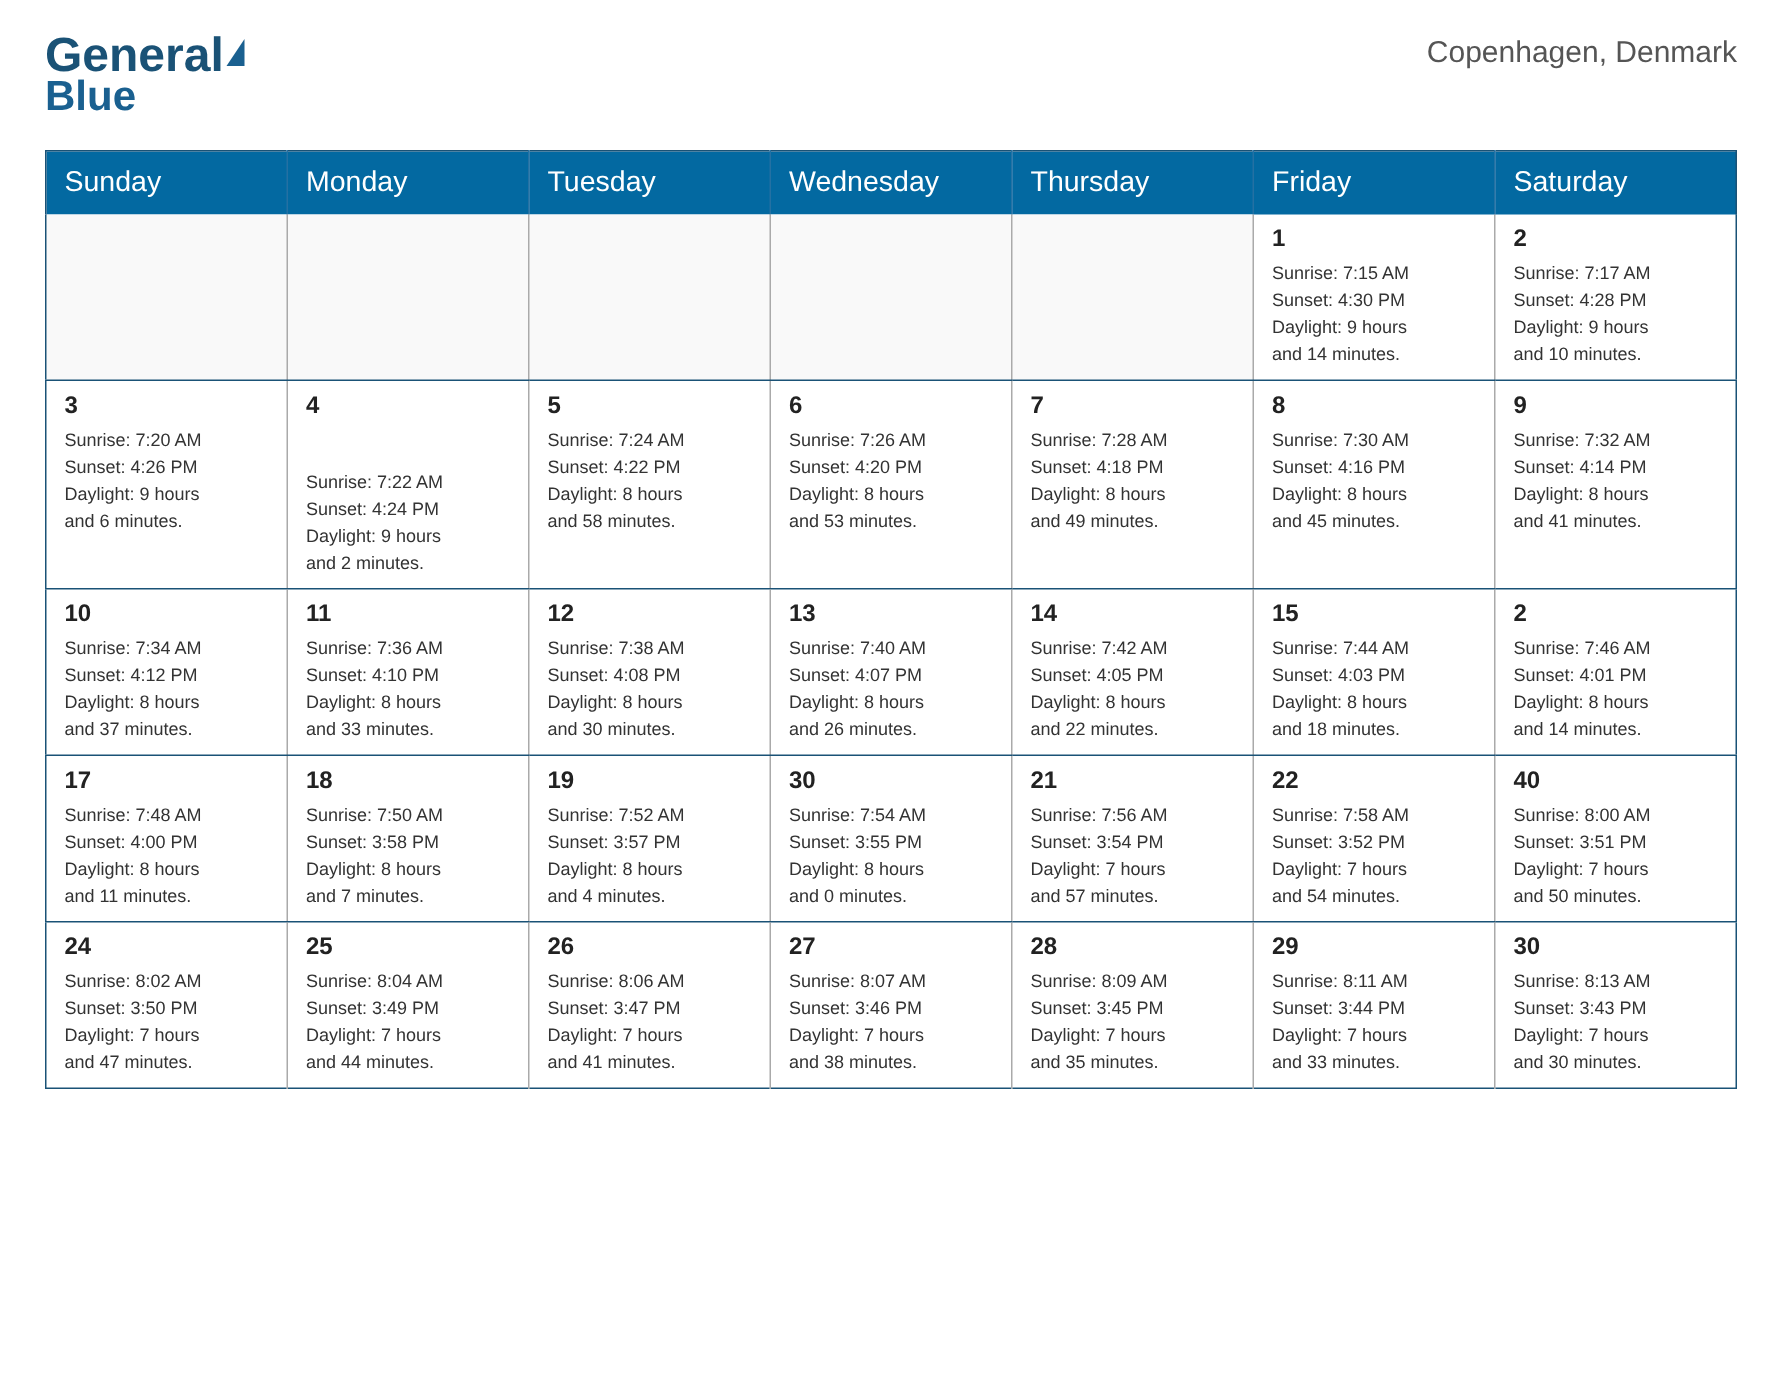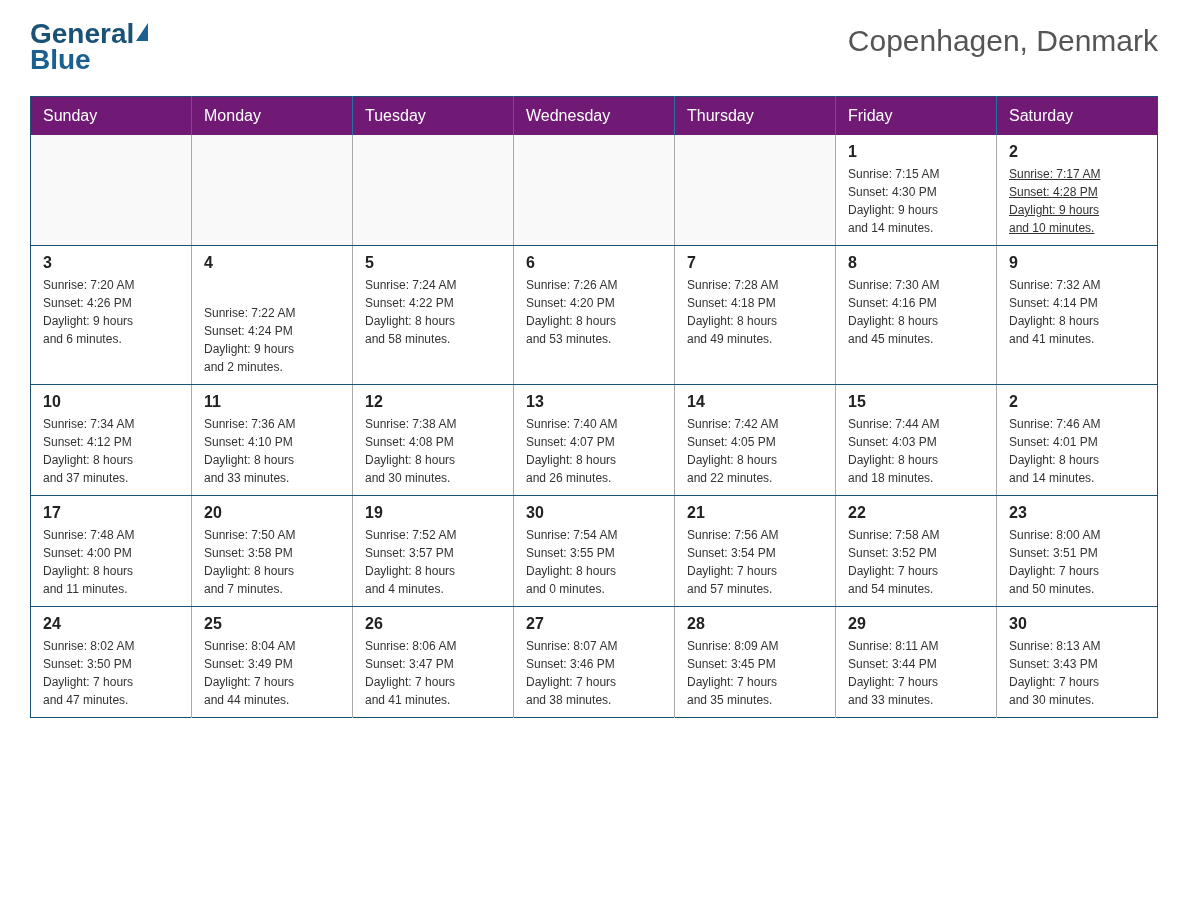--- a/index.html
+++ b/index.html
@@ -16,21 +16,21 @@
       justify-content: space-between;
       align-items: flex-start;
       margin-bottom: 20px;
     }
     .logo {
       display: flex;
       flex-direction: column;
       align-items: flex-start;
     }
     .logo-general {
-      font-size: 28px;
+      font-size: 32px;
       font-weight: bold;
       color: #333;
       line-height: 1;
     }
     .logo-general span {
       color: #1a5276;
     }
     .logo-triangle {
       display: inline-block;
       width: 0;
@@ -51,35 +51,35 @@
     .title-block {
       text-align: right;
     }
     .month-title {
       font-size: 52px;
       font-weight: normal;
       color: #222;
       line-height: 1.1;
     }
     .location-title {
-      font-size: 30px;
+      font-size: 20px;
       color: #555;
       margin-top: 4px;
     }
     .calendar-table {
       width: 100%;
       border-collapse: collapse;
       border: 1px solid #1a5276;
     }
     .calendar-table th {
-      background-color: #701a75;
+      background-color: #0369a1;
       color: #fff;
       text-align: left;
       padding: 10px 12px;
-      font-size: 16px;
+      font-size: 19px;
       font-weight: normal;
       border-right: 1px solid #2471a3;
     }
     .calendar-table th:last-child {
       border-right: none;
     }
     .calendar-table td {
       vertical-align: top;
       padding: 8px 12px;
       border-right: 1px solid #aaa;
@@ -144,21 +144,21 @@
         <td class="empty-cell"></td>
         <td>
           <div class="day-number">1</div>
           <div class="day-info" style="white-space: pre-line;">Sunrise: 7:15 AM
 Sunset: 4:30 PM
 Daylight: 9 hours
 and 14 minutes.</div>
         </td>
         <td>
           <div class="day-number">2</div>
-          <div class="day-info" style="white-space: pre-line; text-decoration: underline;">Sunrise: 7:17 AM
+          <div class="day-info" style="white-space: pre-line;">Sunrise: 7:17 AM
 Sunset: 4:28 PM
 Daylight: 9 hours
 and 10 minutes.</div>
         </td>
       </tr>
       <tr>
         <td>
           <div class="day-number">3</div>
           <div class="day-info" style="white-space: pre-line;">Sunrise: 7:20 AM
 Sunset: 4:26 PM
@@ -261,21 +261,21 @@
       </tr>
       <tr>
         <td>
           <div class="day-number">17</div>
           <div class="day-info" style="white-space: pre-line;">Sunrise: 7:48 AM
 Sunset: 4:00 PM
 Daylight: 8 hours
 and 11 minutes.</div>
         </td>
         <td>
-          <div class="day-number">20</div>
+          <div class="day-number">18</div>
           <div class="day-info" style="white-space: pre-line;">Sunrise: 7:50 AM
 Sunset: 3:58 PM
 Daylight: 8 hours
 and 7 minutes.</div>
         </td>
         <td>
           <div class="day-number">19</div>
           <div class="day-info" style="white-space: pre-line;">Sunrise: 7:52 AM
 Sunset: 3:57 PM
 Daylight: 8 hours
@@ -296,21 +296,21 @@
 and 57 minutes.</div>
         </td>
         <td>
           <div class="day-number">22</div>
           <div class="day-info" style="white-space: pre-line;">Sunrise: 7:58 AM
 Sunset: 3:52 PM
 Daylight: 7 hours
 and 54 minutes.</div>
         </td>
         <td>
-          <div class="day-number">23</div>
+          <div class="day-number">40</div>
           <div class="day-info" style="white-space: pre-line;">Sunrise: 8:00 AM
 Sunset: 3:51 PM
 Daylight: 7 hours
 and 50 minutes.</div>
         </td>
       </tr>
       <tr>
         <td>
           <div class="day-number">24</div>
           <div class="day-info" style="white-space: pre-line;">Sunrise: 8:02 AM

